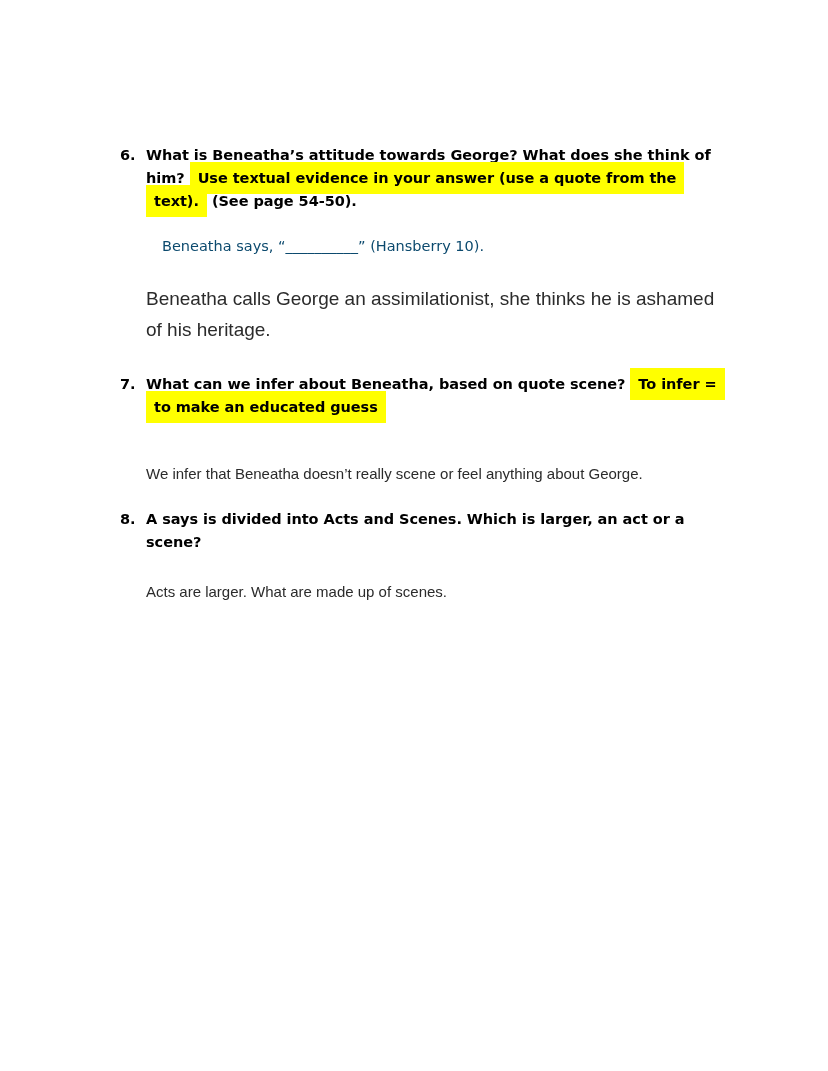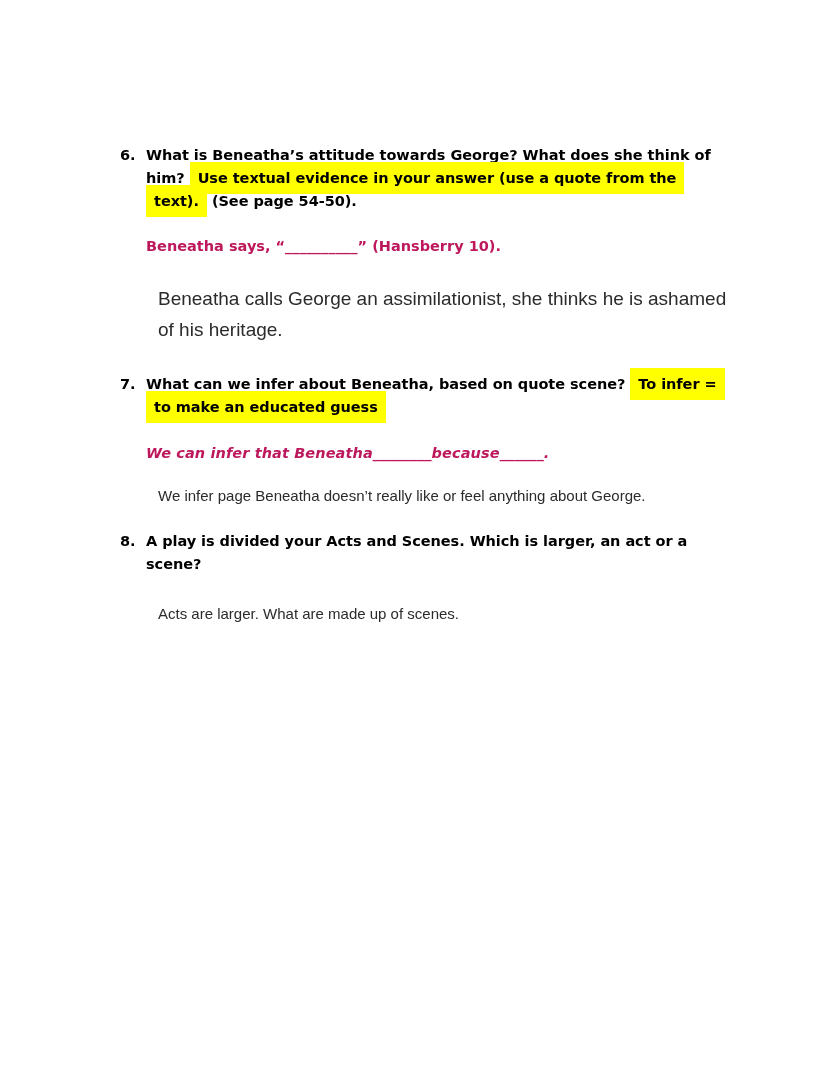--- a/index.html
+++ b/index.html
@@ -52,37 +52,37 @@
   mark.hl {
     background: #ffff00;
     color: #000000;
     padding: 8px;
     box-decoration-break: clone;
     -webkit-box-decoration-break: clone;
   }
 
   
   .frame {
-    margin-left: 26px;
+    margin-left: 42px;
     width: 580px;
     font-family: "DejaVu Sans", "Liberation Sans", sans-serif;
-    font-weight: bold;
+    font-weight: normal;
     font-size: 14.5px;
     line-height: 22px;
-    color: #be185d;
+    color: #0c4a6e;
   }
 
   .frame-italic {
     font-style: italic;
     letter-spacing: 0.1px;
   }
 
   
   .answer {
-    margin-left: 38px;
+    margin-left: 26px;
     width: 580px;
     font-family: "Liberation Sans", "DejaVu Sans", sans-serif;
     font-weight: normal;
     color: #2b2b2b;
   }
 
   .answer-lg {
     font-size: 19px;
     line-height: 31px;
   }
@@ -122,31 +122,30 @@
 
     <div class="sp-ans6-q7"></div>
 
     <div class="qitem">
       <span class="qnum">7.</span>
       <span class="qbody"><span>What can we infer about Beneatha, based on quote scene? </span><mark class="hl">To infer = to make an educated guess</mark><span></span></span>
     </div>
 
     <div class="sp-q7-frame"></div>
 
-    <div class="frame frame-italic">We can infer that Beneatha________because______.</div>
 
     <div class="sp-frame-ans7"></div>
 
-    <div class="answer answer-sm">We infer page Beneatha doesn’t really like or feel anything about George.</div>
+    <div class="answer answer-sm">We infer that Beneatha doesn’t really scene or feel anything about George.</div>
 
     <div class="sp-ans7-q8"></div>
 
     <div class="qitem">
       <span class="qnum">8.</span>
-      <span class="qbody">A play is divided your Acts and Scenes. Which is larger, an act or a scene?</span>
+      <span class="qbody">A says is divided into Acts and Scenes. Which is larger, an act or a scene?</span>
     </div>
 
     <div class="sp-q8-ans8"></div>
 
     <div class="answer answer-sm">Acts are larger. What are made up of scenes.</div>
 
   </div>
 </div>
 
 </body></html>

